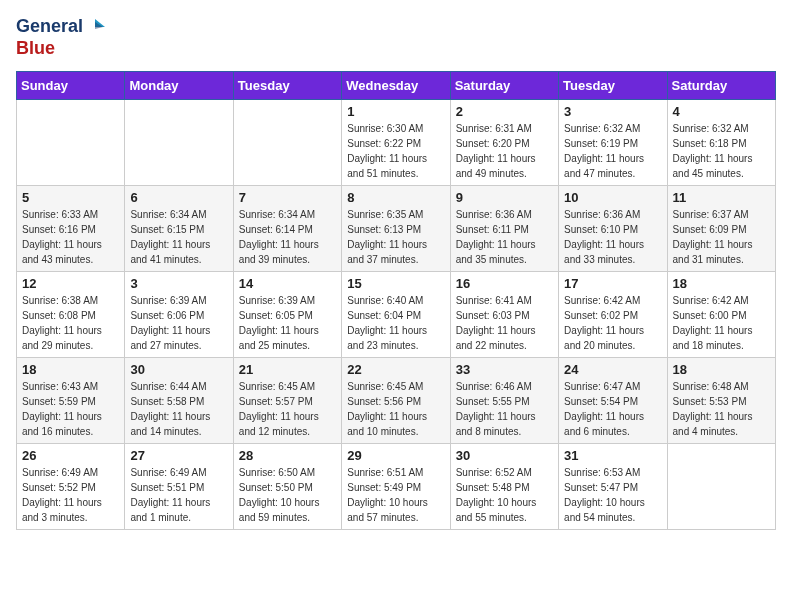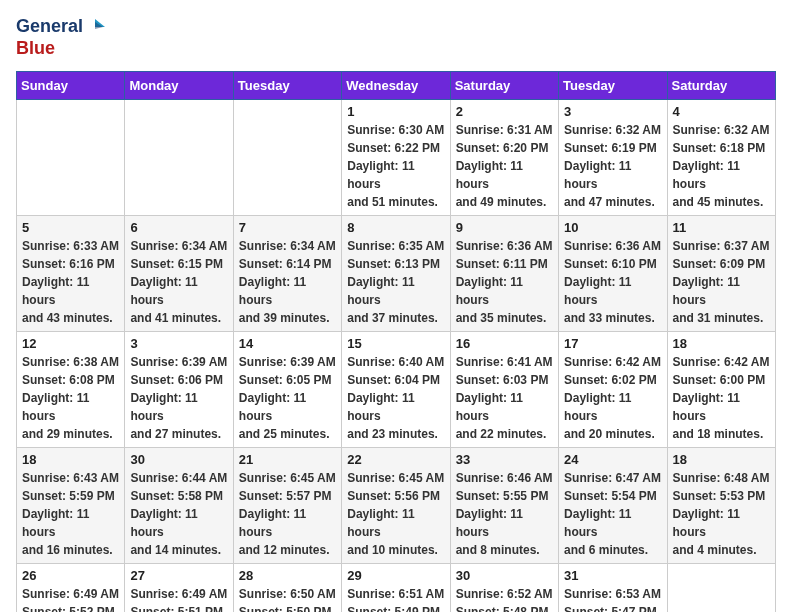--- a/index.html
+++ b/index.html
@@ -60,24 +60,23 @@
     .calendar tr:nth-child(even) td {
       background: #f5f5f5;
     }
     .day-number {
       font-size: 13px;
       font-weight: bold;
       color: #222;
       margin-bottom: 2px;
     }
     .day-info {
-      font-size: 12px;
+      font-size: 10px;
       color: #333;
       line-height: 1.5;
-      font-weight: bold;
     }
     .empty-cell {
       background: #fff !important;
     }
   </style>
 </head>
 <body>
 
 <div class="header">
   <div class="logo">

